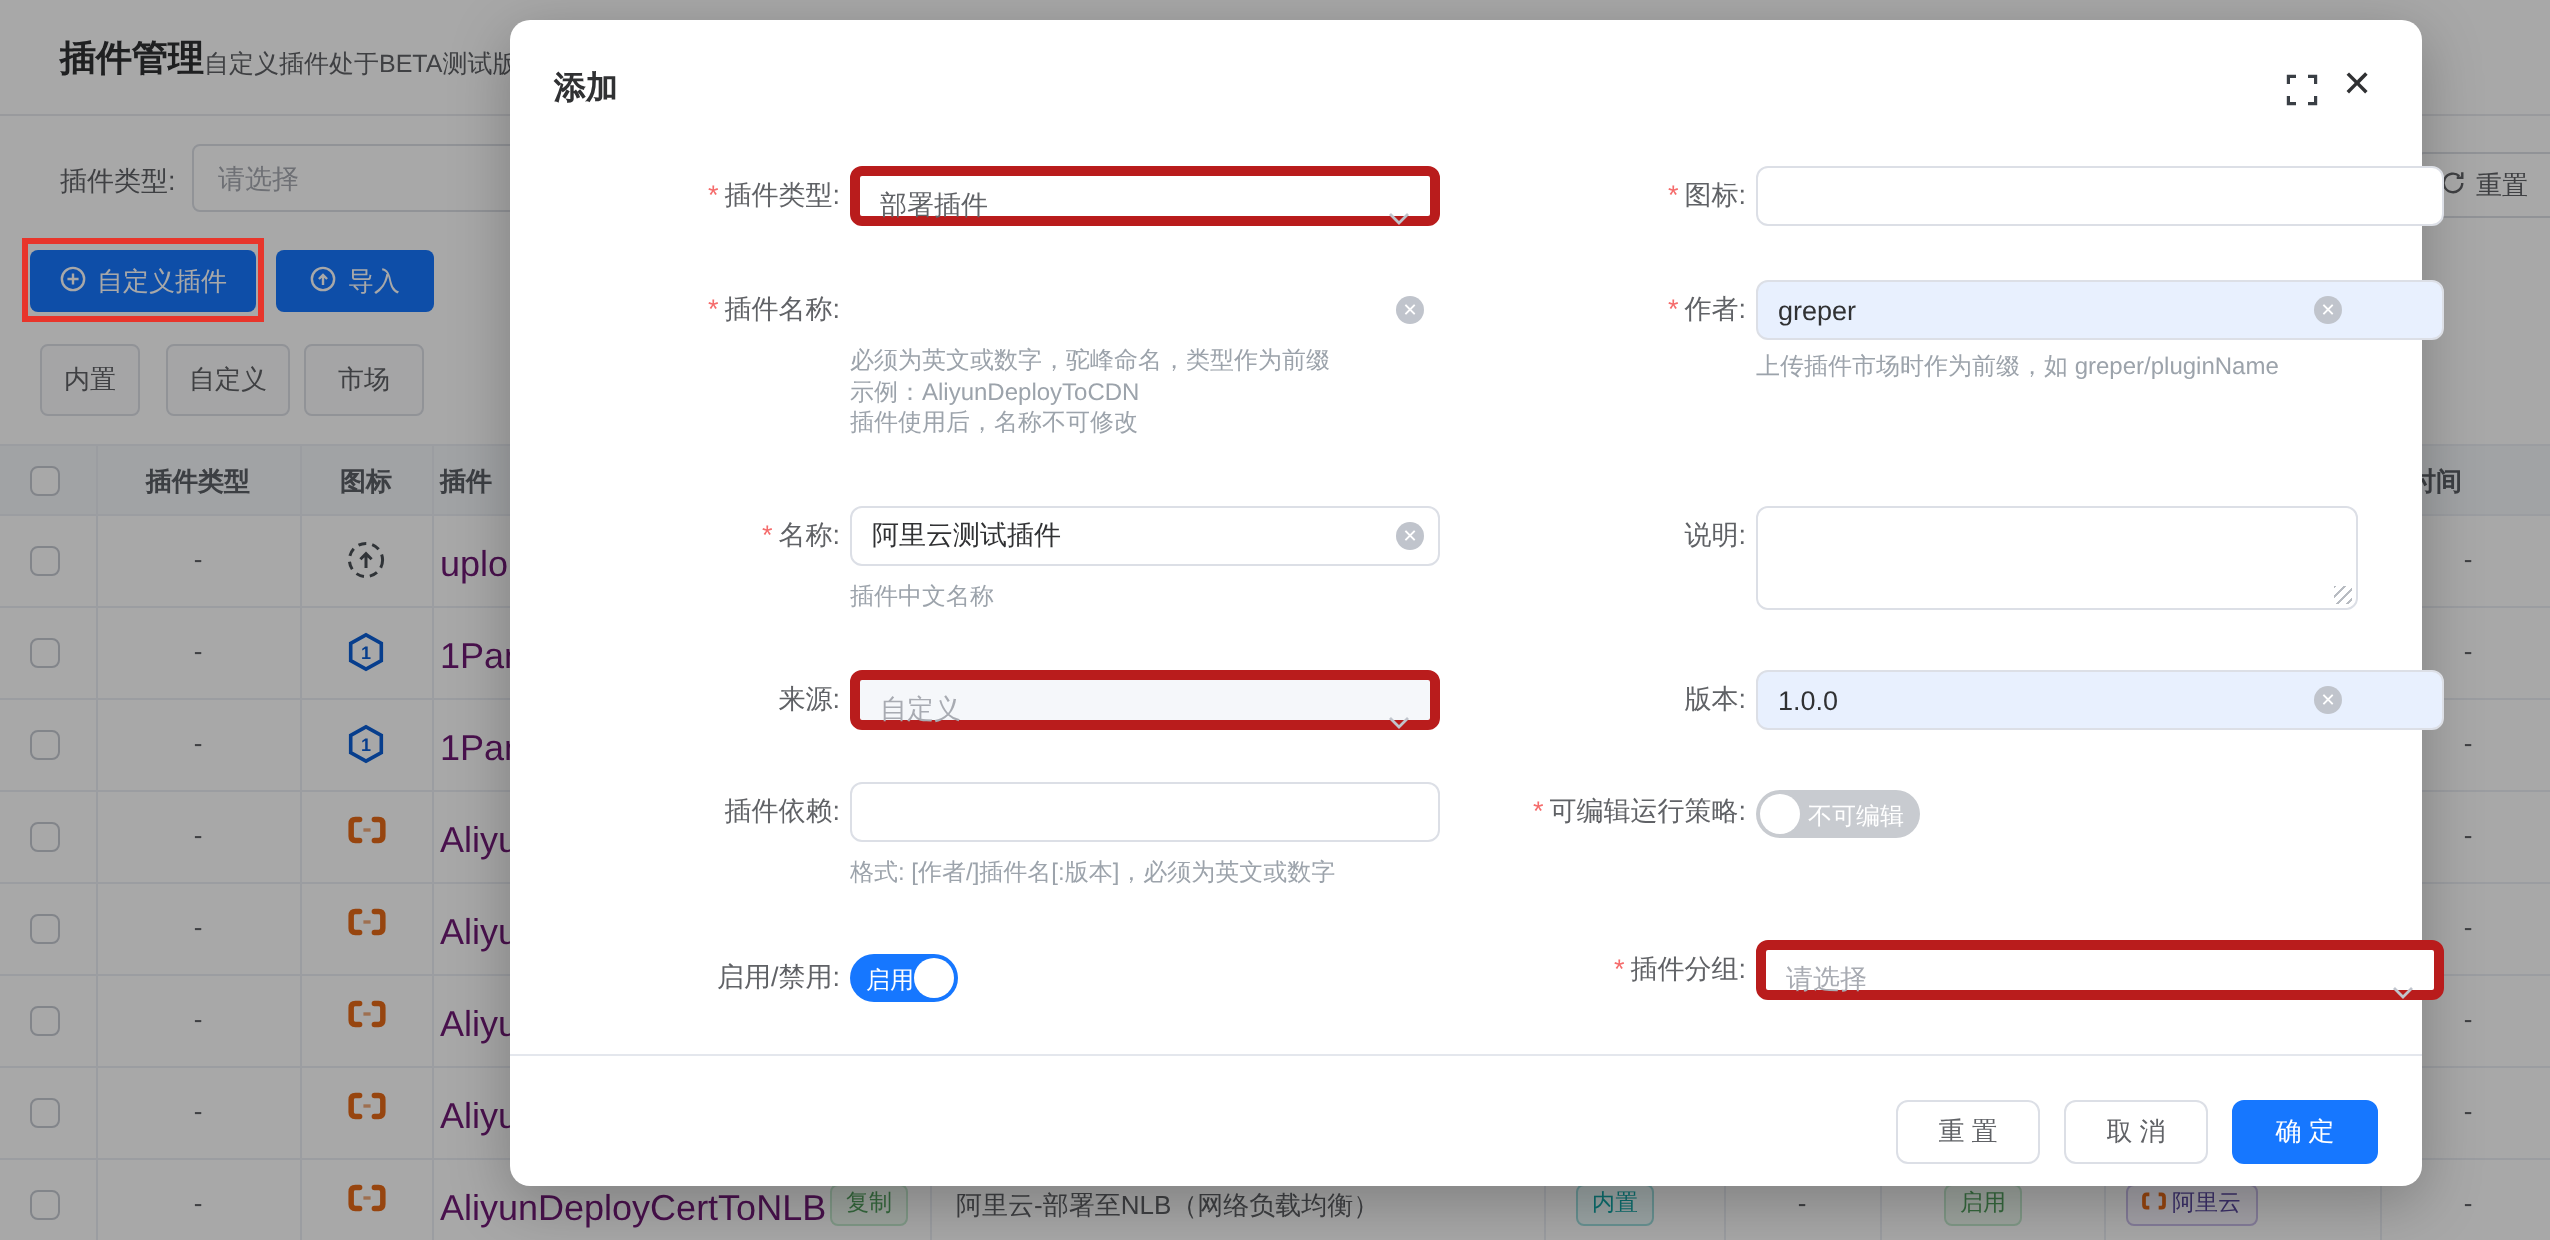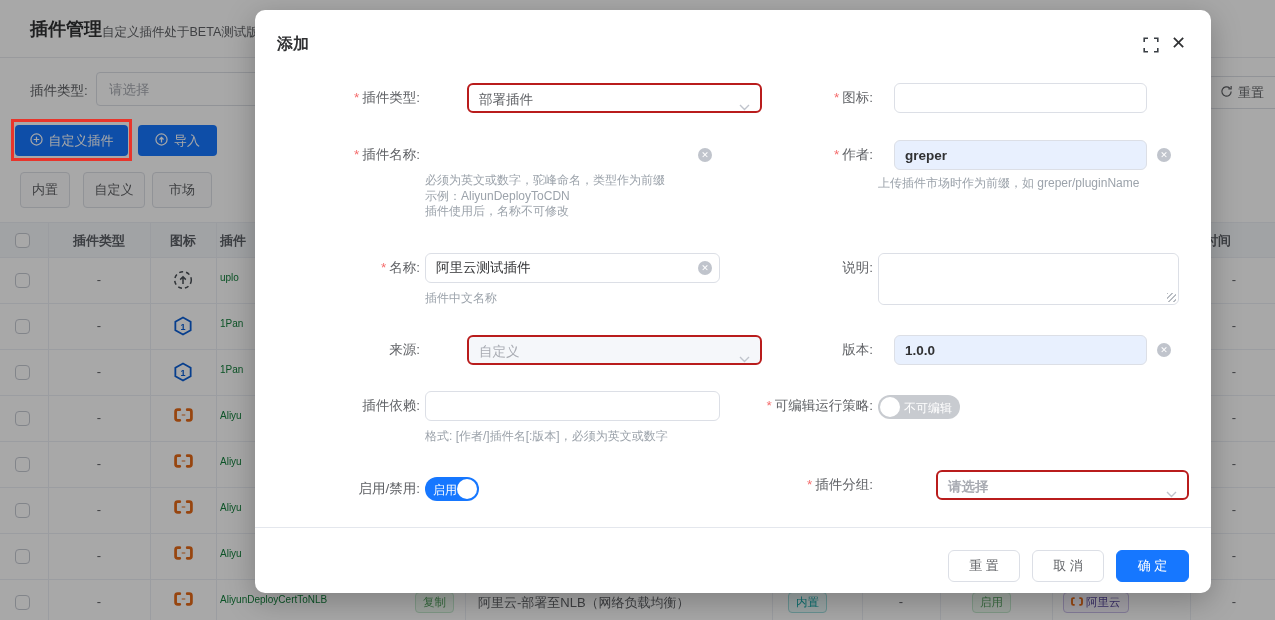--- a/index.html
+++ b/index.html
@@ -18,43 +18,43 @@
   .btn-import{left:138px;top:125px;width:79px;}
   .annotation{left:11px;top:119px;width:121px;height:42px;border:3px solid #e8352b;z-index:25;box-sizing:border-box;}
   .tab{top:172px;height:36px;border:1px solid #dcdfe6;border-radius:4px;background:#fbfbfc;color:#606266;font-size:13px;display:flex;align-items:center;justify-content:center;box-sizing:border-box;}
   .tab1{left:20px;width:50px}.tab2{left:83px;width:62px}.tab3{left:152px;width:60px}
   .btn-reset-top{left:1208px;top:76px;width:92px;height:33px;background:#fff;border:1px solid #dcdfe6;border-radius:4px;display:flex;align-items:center;gap:5px;padding-left:11px;font-size:13px;color:#606266;box-sizing:border-box;}
   
   .tbl-head{left:0;top:222px;width:1275px;height:36px;background:#f5f7fa;border-top:1px solid #ebeef5;border-bottom:1px solid #ebeef5;box-sizing:border-box;}
   .th{position:absolute;top:9px;font-size:13px;font-weight:bold;color:#5c6066;}
   .row{left:0;width:1275px;height:46px;border-bottom:1px solid #ebeef5;box-sizing:border-box;}
   .cell{position:absolute;top:14px;font-size:13px;color:#606266;}
-  .cname{color:#15803d;font-size:10px;}
+  .cname{color:#701a75;font-size:18px;}
   .vline{width:1px;top:222px;bottom:0;background:#ebeef5;}
   .cb{position:absolute;left:15px;top:15px;width:15px;height:15px;border:1px solid #c6cad2;border-radius:4px;background:#fff;box-sizing:border-box;}
   .cb.hd{top:10px;}
   .icon-cell{position:absolute;left:150px;width:66px;top:12px;text-align:center;}
   .tag{display:inline-block;font-size:11.5px;line-height:17px;padding:1px 7px;border-radius:4px;border:1px solid transparent;}
   .tag-green{color:#53a05e;background:#eef9f0;border-color:#c3e8cd;}
   .tag-teal{color:#13a8a8;background:#ecfafa;border-color:#9fdede;}
   .tag-purple{color:#5b4aa0;background:#f7f4fd;border-color:#c9bce8;display:inline-flex;align-items:center;gap:3px;}
   
   .overlay{left:0;top:0;right:0;bottom:0;background:rgba(0,0,0,.34);z-index:20;}
   .modal{left:255px;top:10px;width:956px;height:583px;background:#fff;border-radius:10px;z-index:30;box-shadow:0 8px 30px rgba(0,0,0,.25);}
   .m-title{left:22px;top:24px;font-size:16px;font-weight:700;color:#303133;}
   .m-fs{left:888px;top:27px;cursor:pointer;}
   .m-close{left:916px;top:22px;font-size:18px;color:#303133;cursor:pointer;}
   .lab{height:30px;line-height:30px;font-size:13.5px;color:#606266;display:flex;justify-content:flex-end;gap:3px;}
   .lab-l{left:0;width:165px;} .lab-r{left:460px;width:158px;}
   .req{color:#f56c6c;}
   .inp{position:absolute;height:30px;border:1px solid #dcdfe6;border-radius:6px;box-sizing:border-box;font-size:13.5px;color:#303133;padding:0 26px 0 10px;outline:none;font-family:inherit;background:#fff;}
   .inp.plain{padding-right:10px;}
-  .inp-l{left:170px;width:295px;} .inp-r{left:639px;width:253px;font-weight:bold;}
+  .inp-l{left:170px;width:295px;} .inp-r{left:623px;width:344px;}
   .autofill{background:#e8f0fe;}
-  .sel{position:absolute;height:30px;border:2px solid #b91c1c;border-radius:6px;box-sizing:border-box;background:#fff;margin-left:42px;}
+  .sel{position:absolute;height:30px;border:5px solid #b91c1c;border-radius:6px;box-sizing:border-box;background:#fff;}
   .sel .val{position:absolute;left:10px;top:6px;font-size:13.5px;color:#606266;}
   .sel .ph{color:#a8abb2;}
   .sel.disabled{background:#f5f7fa;}
   .sel.disabled .val{color:#a8abb2;}
   .chev{position:absolute;right:10px;top:12px;}
   .clear{position:absolute;top:8px;width:14px;height:14px;border-radius:50%;background:#c0c4cc;color:#fff;font-size:9px;line-height:14px;text-align:center;}
   .help{position:absolute;font-size:12px;color:#9ca3ab;line-height:15.5px;}
   .ta-wrap{left:623px;top:243px;width:301px;height:52px;border:1px solid #dcdfe6;border-radius:6px;box-sizing:border-box;background:#fff;}
   .ta-wrap textarea{width:100%;height:100%;border:none;resize:none;outline:none;border-radius:6px;box-sizing:border-box;padding:6px 10px;font-family:inherit;font-size:13.5px;}
   .ta-grip{position:absolute;right:2px;bottom:2px;width:9px;height:9px;background:repeating-linear-gradient(135deg,#b8bcc2 0 1px,transparent 1px 3.5px);}

